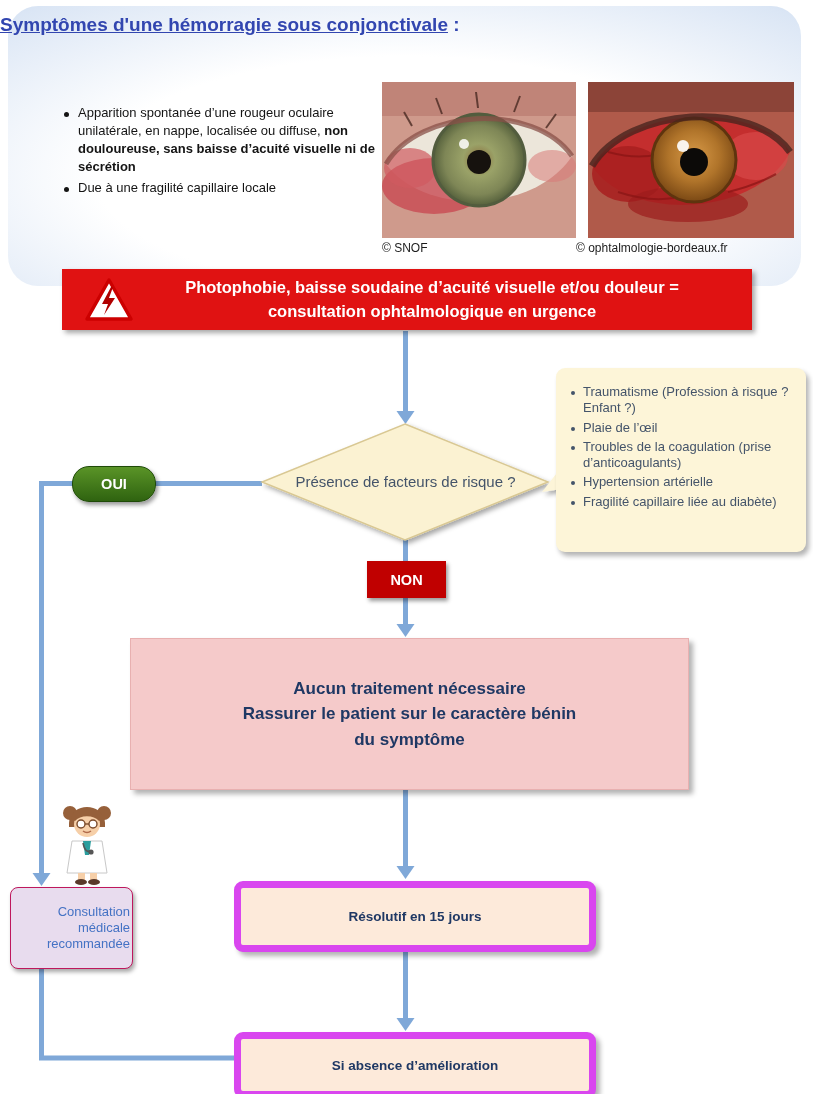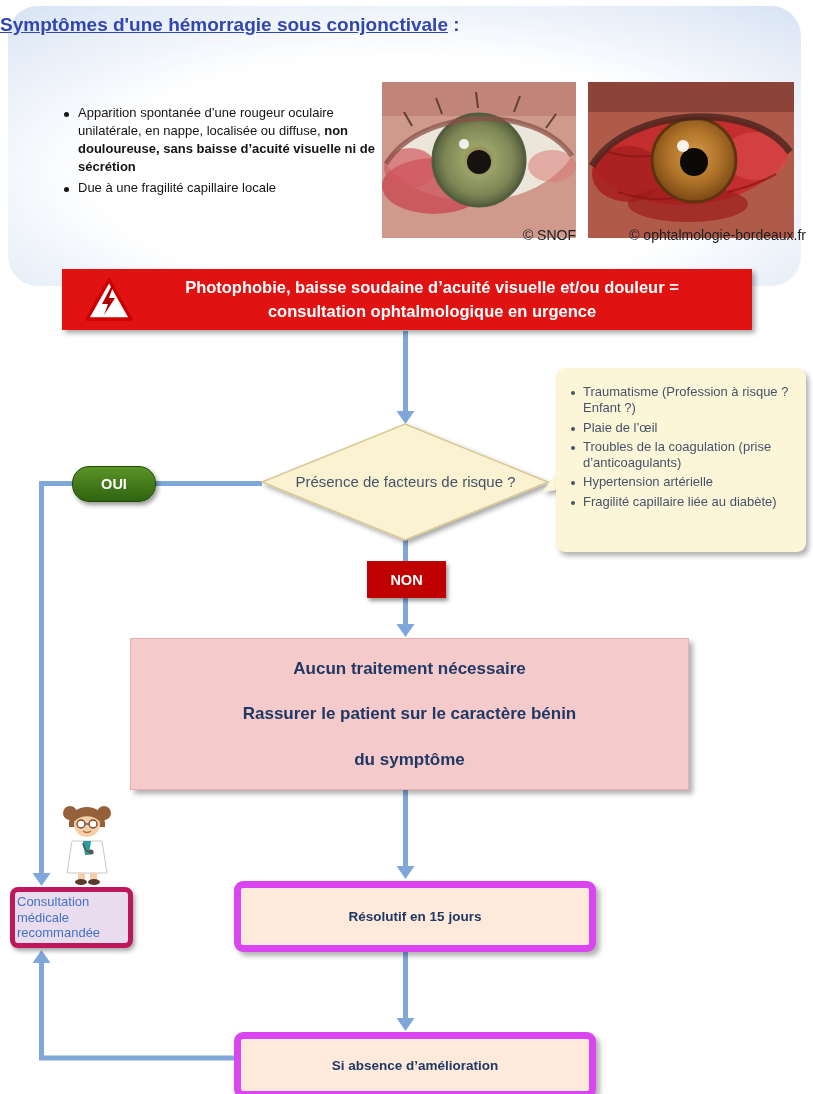--- a/index.html
+++ b/index.html
@@ -23,21 +23,21 @@
     font-size:13px;color:#141414;line-height:1.38;z-index:1;list-style:none;
   }
   .header-bullets li{position:relative;padding-left:20px;margin-bottom:3px;}
   .header-bullets li::before{
     content:"";position:absolute;left:6px;top:0.62em;width:5px;height:5px;border-radius:50%;background:#141414;
   }
   .photo{position:absolute;top:82px;height:156px;z-index:1;overflow:hidden;}
   .photo svg{display:block;width:100%;height:100%;}
   .photo-1{left:382px;width:194px;}
   .photo-2{left:588px;width:206px;}
-  .caption{position:absolute;top:227px;font-size:14px;color:#1c1c1c;text-align:right;z-index:1;}
+  .caption{position:absolute;top:241px;font-size:12px;color:#1c1c1c;text-align:left;z-index:1;}
   .caption-1{left:382px;width:194px;}
   .caption-2{left:576px;width:230px;}
   
   .banner{
     position:absolute;left:62px;top:269px;width:690px;height:61px;background:#e01212;
     color:#fff;font-weight:bold;font-size:16.5px;z-index:4;
     display:flex;align-items:center;justify-content:center;text-align:center;
     box-shadow:3px 3px 5px rgba(0,0,0,0.35);
   }
   .banner-icon{position:absolute;left:22px;top:8px;width:50px;height:46px;}
@@ -69,34 +69,34 @@
   .non{
     position:absolute;left:367px;top:561px;width:79px;height:37px;background:#c00000;color:#fff;
     font-weight:bold;font-size:14.5px;display:flex;align-items:center;justify-content:center;
     z-index:3;box-shadow:2px 3px 4px rgba(0,0,0,0.4);
   }
   
   .treatment{
     position:absolute;left:130px;top:638px;width:557px;height:150px;background:#f5caca;
     border:1px solid #e8b0b0;box-shadow:4px 4px 5px rgba(0,0,0,0.3);z-index:2;
     display:flex;flex-direction:column;align-items:center;justify-content:center;text-align:center;
-    color:#1f3864;font-weight:bold;font-size:17px;line-height:1.5;gap:20px;
+    color:#1f3864;font-weight:bold;font-size:17px;line-height:1.5;
   }
   .cream{
     position:absolute;left:234px;width:348px;background:#fdeada;border:7px solid #d946ef;
     border-radius:9px;box-shadow:4px 4px 5px rgba(0,0,0,0.3);z-index:2;
     display:flex;align-items:center;justify-content:center;text-align:left;
     color:#1f3864;font-weight:bold;font-size:13.5px;
   }
   .resolutif{top:881px;height:57px;}
   .absence{top:1032px;height:52px;}
   .consult{
-    position:absolute;left:10px;top:887px;width:123px;height:61px;background:#e8dcee;
-    border:5px solid #be185d;border-radius:8px;box-shadow:2px 3px 4px rgba(0,0,0,0.35);z-index:2;
-    display:flex;align-items:center;justify-content:center;text-align:left;
+    position:absolute;left:10px;top:887px;width:123px;height:82px;background:#e8dcee;
+    border:1px solid #be185d;border-radius:8px;box-shadow:2px 3px 4px rgba(0,0,0,0.35);z-index:2;
+    display:flex;align-items:center;justify-content:center;text-align:right;
     color:#4472c4;font-size:13px;line-height:1.22;padding:2px;box-sizing:border-box;
   }
   .doctor{position:absolute;left:56px;top:799px;width:62px;height:86px;z-index:2;}
   .doctor svg{display:block;width:100%;height:100%;}
 </style>
 </head>
 <body>
 
 <div class="stage">
 

